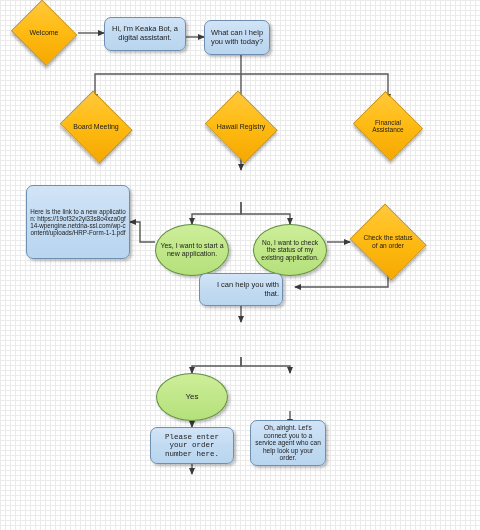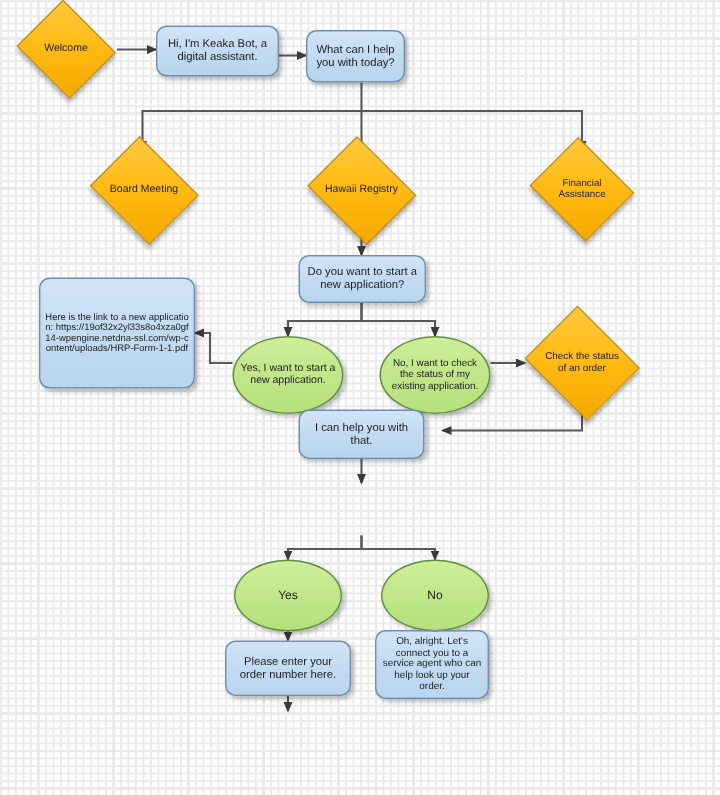--- a/index.html
+++ b/index.html
@@ -159,56 +159,50 @@
     <div class="diamond-shape"></div>
     <div class="diamond-label">Hawaii Registry</div>
   </div>
 
   <div class="diamond-wrap" style="left:352px; top:95px; width:72px; height:62px; font-size:6.5px;">
     <div class="diamond-shape"></div>
     <div class="diamond-label">Financial
 Assistance</div>
   </div>
 
-  <div class="node box" style="left:199px; top:170px; width:85px; height:32px; font-size:7.5px;">
-    <span class="lbl">Do you want to start a new application?</span>
-  </div>
 
   <div class="node box url-box" style="left:26px; top:185px; width:104px; height:74px; font-size:6.3px;">
     <span class="lbl">Here is the link to a new application: https://19of32x2yl33s8o4xza0gf14-wpengine.netdna-ssl.com/wp-content/uploads/HRP-Form-1-1.pdf</span>
   </div>
 
   <div class="node ellipse" style="left:155px; top:224px; width:74px; height:52px; font-size:7px;">
     <span class="lbl">Yes, I want to start a new application.</span>
   </div>
 
   <div class="node ellipse" style="left:253px; top:224px; width:74px; height:52px; font-size:6.6px;">
     <span class="lbl">No, I want to check the status of my existing application.</span>
   </div>
 
   <div class="diamond-wrap" style="left:348px; top:208px; width:80px; height:68px; font-size:6.6px;">
     <div class="diamond-shape"></div>
     <div class="diamond-label">Check the status
 of an order</div>
   </div>
 
-  <div class="node box" style="left:199px; top:273px; width:84px; height:33px; font-size:7.5px;">
+  <div class="node box" style="left:199px; top:273px; width:84px; height:33px; font-size:7.5px;text-align:right;">
     <span class="lbl">I can help you with that.</span>
   </div>
 
 
   <div class="node ellipse" style="left:156px; top:373px; width:72px; height:48px; font-size:8px;">
     <span class="lbl">Yes</span>
   </div>
 
-  <div class="node ellipse" style="left:254px; top:373px; width:72px; height:48px; font-size:8px;">
-    <span class="lbl">No</span>
-  </div>
-
-  <div class="node box" style="left:150px; top:427px; width:84px; height:37px; font-size:7.5px;">
+
+  <div class="node box" style="left:150px; top:427px; width:84px; height:37px; font-size:7.5px;font-family:Liberation Mono, monospace;">
     <span class="lbl">Please enter your order number here.</span>
   </div>
 
   <div class="node box" style="left:250px; top:420px; width:76px; height:46px; font-size:6.6px;">
     <span class="lbl">Oh, alright. Let's connect you to a service agent who can help look up your order.</span>
   </div>
 
 
 </div>
 

